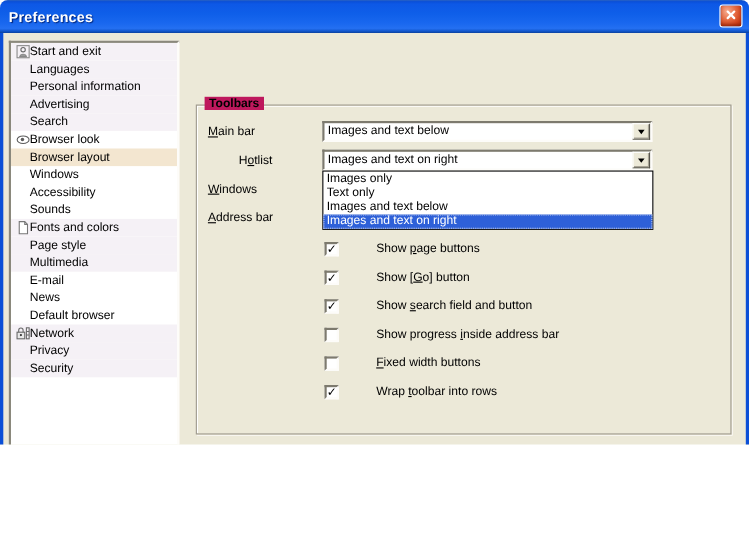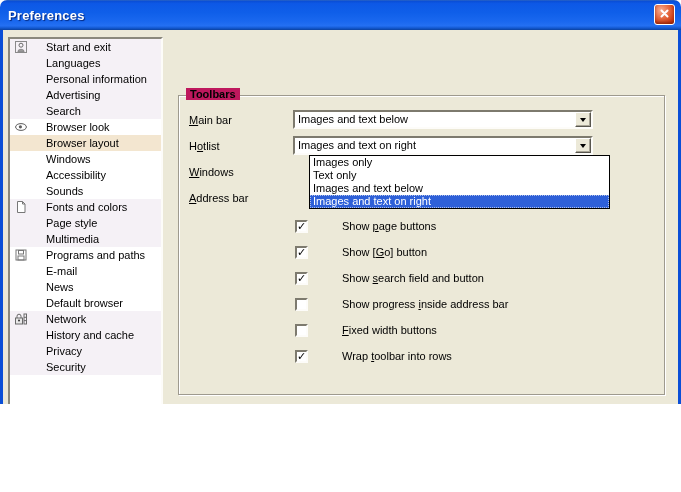--- a/index.html
+++ b/index.html
@@ -27,53 +27,53 @@
   .content{
     position:absolute;top:30px;left:0;width:681px;height:462px;box-sizing:border-box;
     background:#ece9d8;
     border-left:3px solid #0b4fd7;border-right:3px solid #0b4fd7;border-bottom:4px solid #0b4fd7;
   }
   
   .sidebar{
     position:absolute;left:5px;top:7px;width:155px;height:415px;box-sizing:border-box;
     background:#fff;border:2px solid;border-color:#8a887c #fdfcf9 #fdfcf9 #8a887c;overflow:hidden;
   }
-  .sb-row{height:16px;line-height:16px;position:relative;padding-left:36px;white-space:nowrap;}
+  .sb-row{height:16px;line-height:16px;position:relative;padding-left:17px;white-space:nowrap;}
   .sb-row.tint{background:#f5f1f6;}
   .sb-row.selected{background:#f3e6d0;}
   .sb-icon{position:absolute;left:4px;top:1px;width:14px;height:14px;}
   .sb-icon svg{width:14px;height:14px;display:block;}
   
   .groupbox{
     position:absolute;left:175px;top:65px;width:487px;height:300px;box-sizing:border-box;
     border:1px solid #9e9a8e;box-shadow:1px 1px 0 #fff,inset 1px 1px 0 #fff;
   }
   .gb-label{position:absolute;left:183px;top:58px;background:#be185d;padding:0 4px;font-weight:bold;z-index:2;}
   
   .flabel{position:absolute;left:186px;line-height:13px;}
   .flabel:nth-child(1){top:84px;text-align:center;}
-  .flabel:nth-child(2){top:110px;}
+  .flabel:nth-child(2){top:110px;margin-left:28px;}
   .flabel:nth-child(3){top:136px;}
   .flabel:nth-child(4){top:162px;}
   
   .combo{
     position:absolute;left:290px;width:300px;height:19px;box-sizing:border-box;background:#fff;
     border:2px solid;border-color:#7d7a6e #fdfcf9 #fdfcf9 #7d7a6e;
   }
   #combo-mainbar{top:80px;} #combo-hotlist{top:106px;}
   .combo-value{position:absolute;left:3px;top:1px;line-height:13px;white-space:nowrap;}
   .combo-arrow{
     position:absolute;right:0;top:0;width:16px;height:15px;box-sizing:border-box;background:#ece9d8;
     border:1px solid;border-color:#fff #58564e #58564e #fff;box-shadow:inset -1px -1px 0 #a8a496;
     display:flex;align-items:flex-start;justify-content:center;
   }
   .combo-arrow::after{content:"";border:3px solid transparent;border-top:4px solid #000;margin-top:5px;}
   
   .droplist{
-    position:absolute;left:306px;top:125px;width:301px;box-sizing:border-box;
+    position:absolute;left:290px;top:125px;width:301px;box-sizing:border-box;
     background:#fff;border:1px solid #000;z-index:5;
   }
   .dl-option{height:13px;line-height:13px;padding-left:3px;white-space:nowrap;}
   .dl-option.selected{background:#2e60d8;color:#fff;outline:1px dotted #aebfe8;outline-offset:-1px;}
   
   .checks{position:absolute;left:292px;top:190px;}
   .check-row{height:26px;display:flex;align-items:flex-start;gap:28px;}
   .check-box{
     width:13px;height:13px;box-sizing:border-box;background:#fff;position:relative;
     border:2px solid;border-color:#7d7a6e #fdfcf9 #fdfcf9 #7d7a6e;
@@ -131,41 +131,33 @@
         <div class="sb-row"><span>Accessibility</span></div>
         <div class="sb-row"><span>Sounds</span></div>
         <div class="sb-row tint"><span class="sb-icon">
             <svg viewBox="0 0 14 14">
               <path d="M3.5 1.5 H8.5 L11 4 V12.5 H3.5 Z" fill="#fff" stroke="#777"></path>
               <path d="M8.5 1.5 V4 H11" fill="none" stroke="#777"></path>
             </svg>
           </span><span>Fonts and colors</span></div>
         <div class="sb-row tint"><span>Page style</span></div>
         <div class="sb-row tint"><span>Multimedia</span></div>
-        <div class="sb-row"><span class="sb-icon">
-            <svg viewBox="0 0 14 14">
-              <rect x="2" y="2" width="10" height="10" fill="none" stroke="#777"></rect>
-              <rect x="4.5" y="2.5" width="5" height="3.5" fill="none" stroke="#777"></rect>
-              <rect x="4" y="8" width="6" height="4" fill="none" stroke="#777"></rect>
-            </svg>
-          </span><span>Programs and paths</span></div>
         <div class="sb-row"><span>E-mail</span></div>
         <div class="sb-row"><span>News</span></div>
         <div class="sb-row"><span>Default browser</span></div>
         <div class="sb-row tint"><span class="sb-icon">
             <svg viewBox="0 0 14 14">
               <rect x="1.5" y="6" width="7" height="6" fill="#e8e8e8" stroke="#6a6a6a"></rect>
               <path d="M3 6 V4.2 a2 2 0 0 1 4 0 V6" fill="none" stroke="#6a6a6a"></path>
               <circle cx="5" cy="8.6" r="1" fill="#333"></circle>
               <rect x="10" y="2" width="2.5" height="10" fill="none" stroke="#6a6a6a"></rect>
               <line x1="10" y1="5.3" x2="12.5" y2="5.3" stroke="#6a6a6a"></line>
               <line x1="10" y1="8.6" x2="12.5" y2="8.6" stroke="#6a6a6a"></line>
             </svg>
           </span><span>Network</span></div>
-        <div class="sb-row tint"><span>History and cache</span></div>
         <div class="sb-row tint"><span>Privacy</span></div>
         <div class="sb-row tint"><span>Security</span></div>
       </div>
 
     <div class="groupbox"></div>
     <span class="gb-label">Toolbars</span>
 
     <div id="field-labels">
         <span class="flabel"><u>M</u>ain bar</span>
         <span class="flabel">H<u>o</u>tlist</span>

